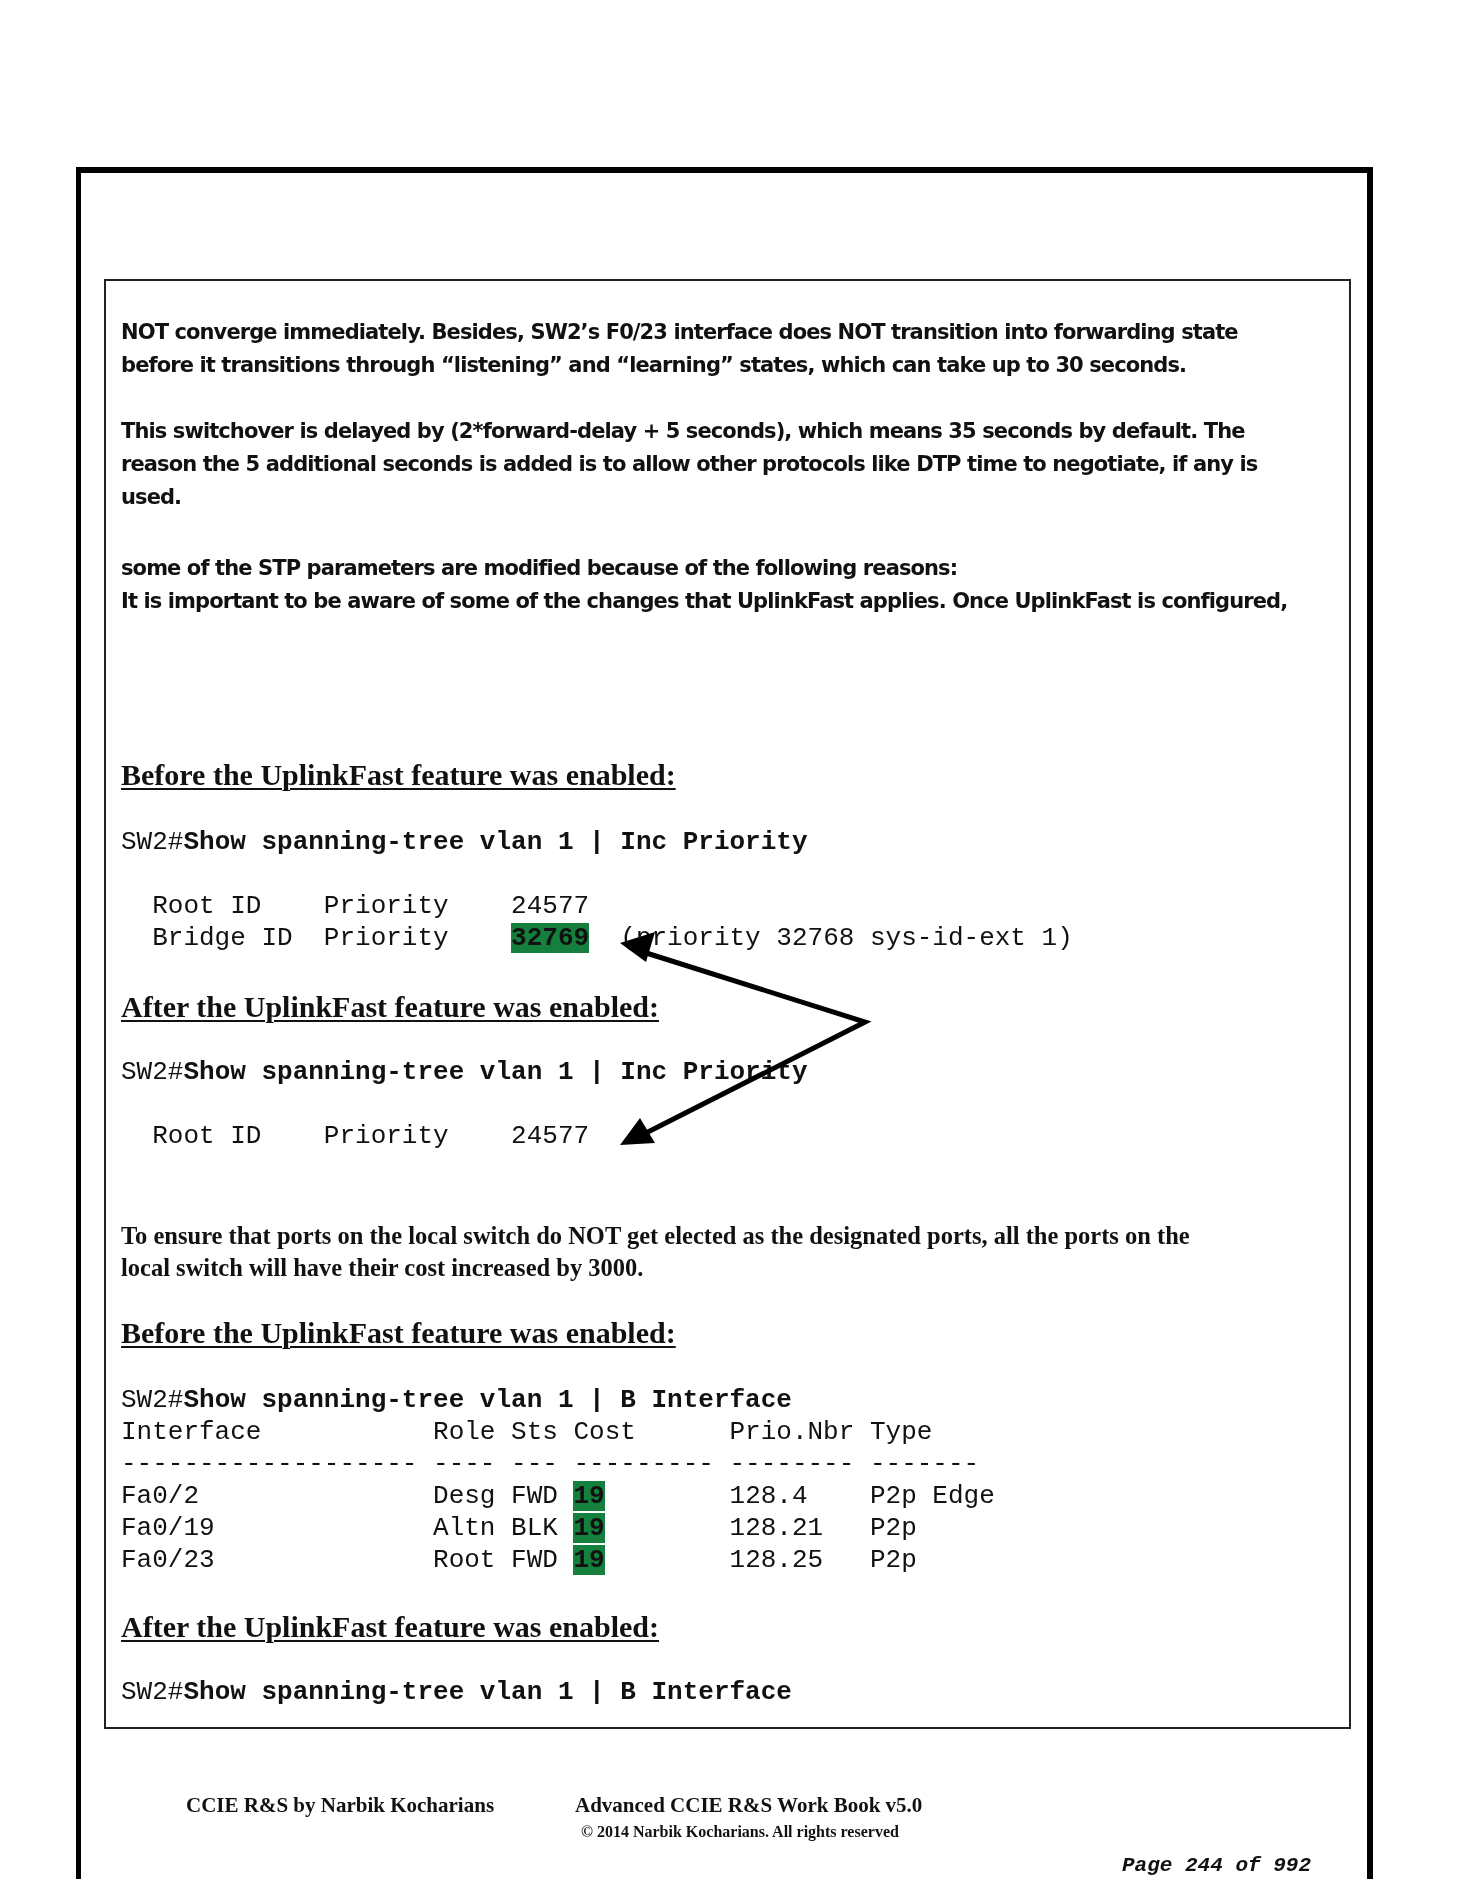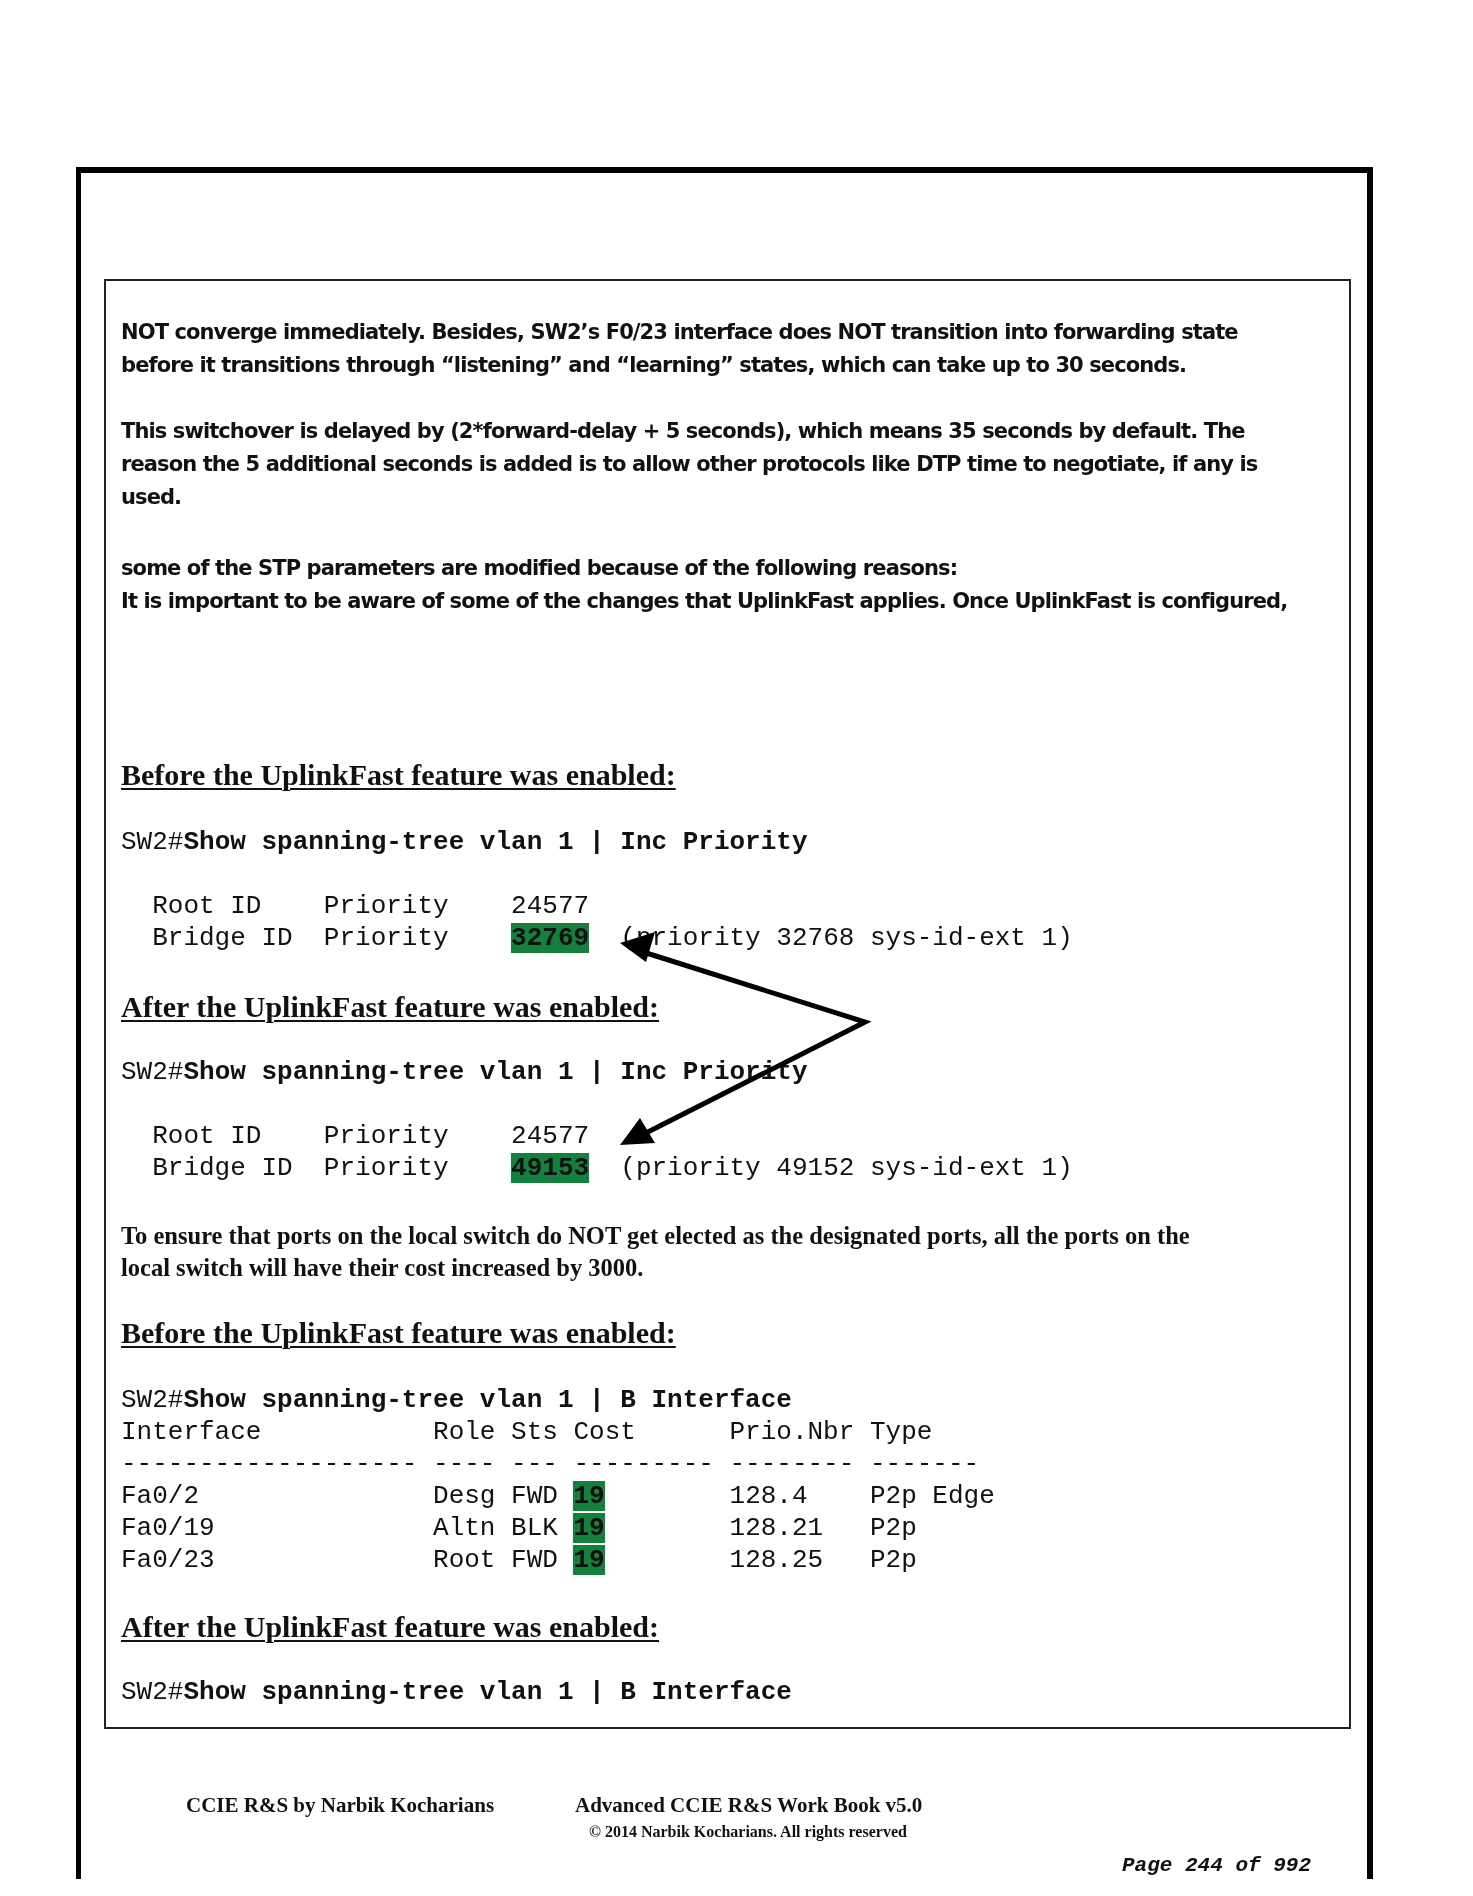--- a/index.html
+++ b/index.html
@@ -9,21 +9,21 @@
   .inner { position:absolute; left:104px; top:279px; width:1247px; height:1450px;
            border:2px solid #222; box-sizing:border-box; }
   .blk { position:absolute; left:121px; white-space:nowrap; }
   .sans { font-family:"DejaVu Sans", sans-serif; font-weight:bold; font-size:21px; letter-spacing:-0.9px; line-height:33px; }
   .head { font-family:"Liberation Serif", serif; font-weight:bold; font-size:30px; text-decoration:underline; text-decoration-thickness:2px; text-underline-offset:3px; }
   .serifp { font-family:"Liberation Serif", serif; font-weight:bold; font-size:24.5px; line-height:32px; }
   .mono { font-family:"Liberation Mono", monospace; font-size:26px; line-height:32px; white-space:pre; }
   .mono b { font-weight:bold; }
   .hl { background:#15803d; font-weight:bold; }
   .footer { position:absolute; font-family:"Liberation Serif", serif; font-weight:bold; font-size:21px; white-space:nowrap; }
-  .footer.small { font-size:16px;margin-left:8px; }
+  .footer.small { font-size:16px; }
   .footer.ital { font-style:italic; }
   svg.arrow { position:absolute; left:0; top:0; width:1473px; height:1896px; pointer-events:none; }
 </style>
 </head>
 <body>
 
 <div class="outer"></div>
 <div class="inner"></div>
 
 <div class="blk sans" style="top:316px;">
@@ -48,21 +48,21 @@
 <div class="blk head" style="top:758px;">Before the UplinkFast feature was enabled:</div>
 
 <div class="blk mono" style="top:826px;"><span>SW2#</span><b>Show spanning-tree vlan 1 | Inc Priority</b></div>
 
 <div class="blk mono" style="top:890px;"><div><span>  Root ID    Priority    </span><span>24577</span></div><div><span>  Bridge ID  Priority    </span><span class="hl">32769</span><span>  (priority 32768 sys-id-ext 1)</span></div></div>
 
 <div class="blk head" style="top:990px;">After the UplinkFast feature was enabled:</div>
 
 <div class="blk mono" style="top:1056px;"><span>SW2#</span><b>Show spanning-tree vlan 1 | Inc Priority</b></div>
 
-<div class="blk mono" style="top:1120px;"><div><span>  Root ID    Priority    </span><span>24577</span></div><div><span>  Bridge ID  Priority    </span><span class="hl">49153</span><span>  (priority 49152 sys-id-ext 1)</span></div></div>
+<div class="blk mono" style="top:1120px;"><div><span>  Root ID    Priority    </span><span>24577</span></div></div>
 
 <div class="blk serifp" style="top:1220px;">
   <div>To ensure that ports on the local switch do NOT get elected as the designated ports, all the ports on the</div>
   <div>local switch will have their cost increased by 3000.</div>
 </div>
 
 <div class="blk head" style="top:1316px;">Before the UplinkFast feature was enabled:</div>
 
 <div class="blk mono" style="top:1384px;"><div><span>SW2#</span><b>Show spanning-tree vlan 1 | B Interface</b></div><div>Interface           Role Sts Cost      Prio.Nbr Type</div><div>------------------- ---- --- --------- -------- -------</div><div><span>Fa0/2               Desg FWD </span><span class="hl">19</span><span>        128.4    P2p Edge</span></div><div><span>Fa0/19              Altn BLK </span><span class="hl">19</span><span>        128.21   P2p</span></div><div><span>Fa0/23              Root FWD </span><span class="hl">19</span><span>        128.25   P2p</span></div></div>
 

